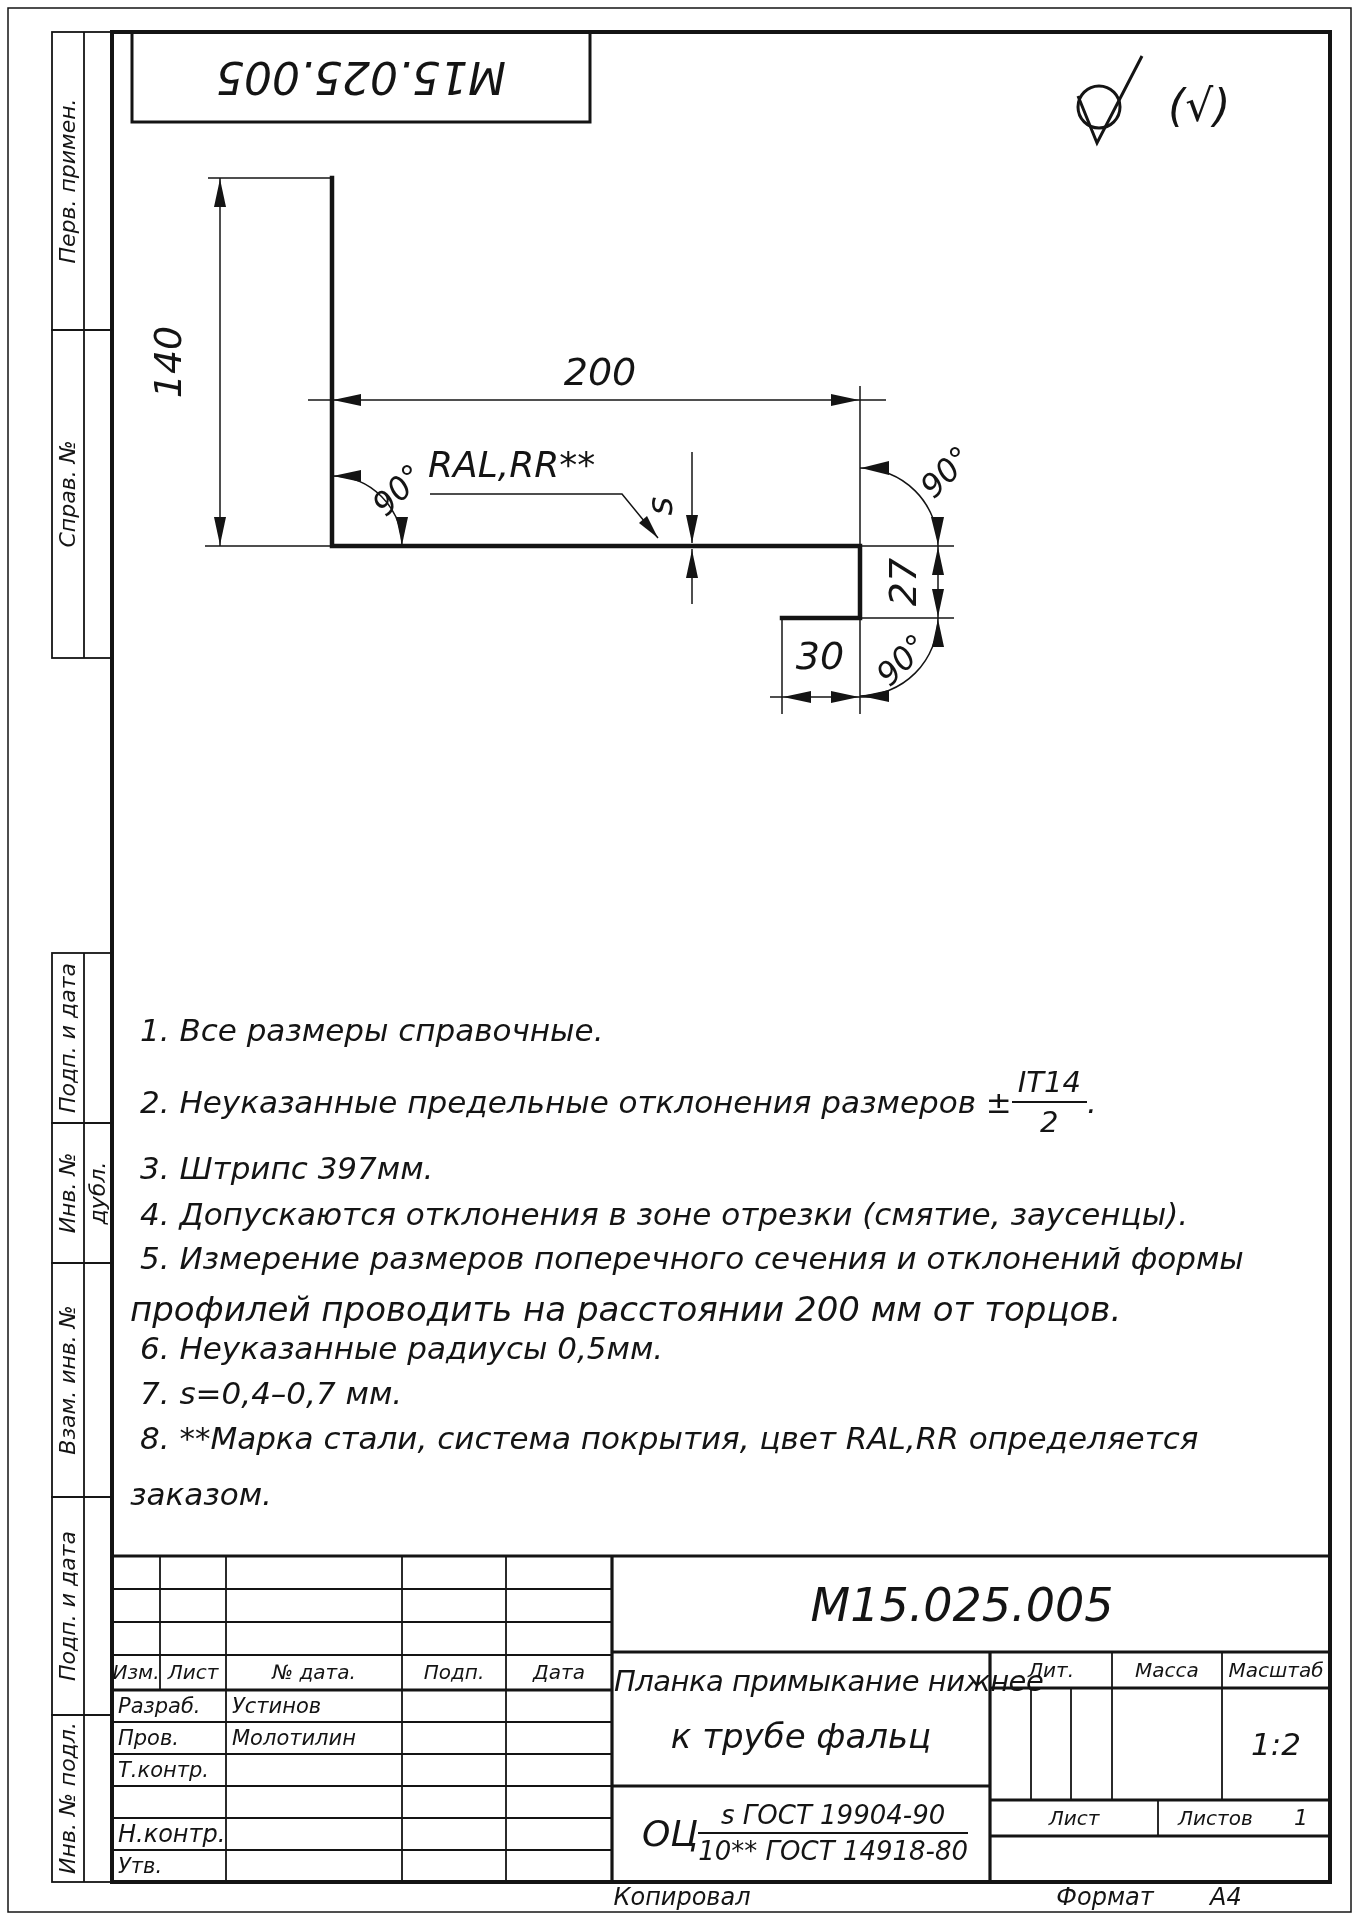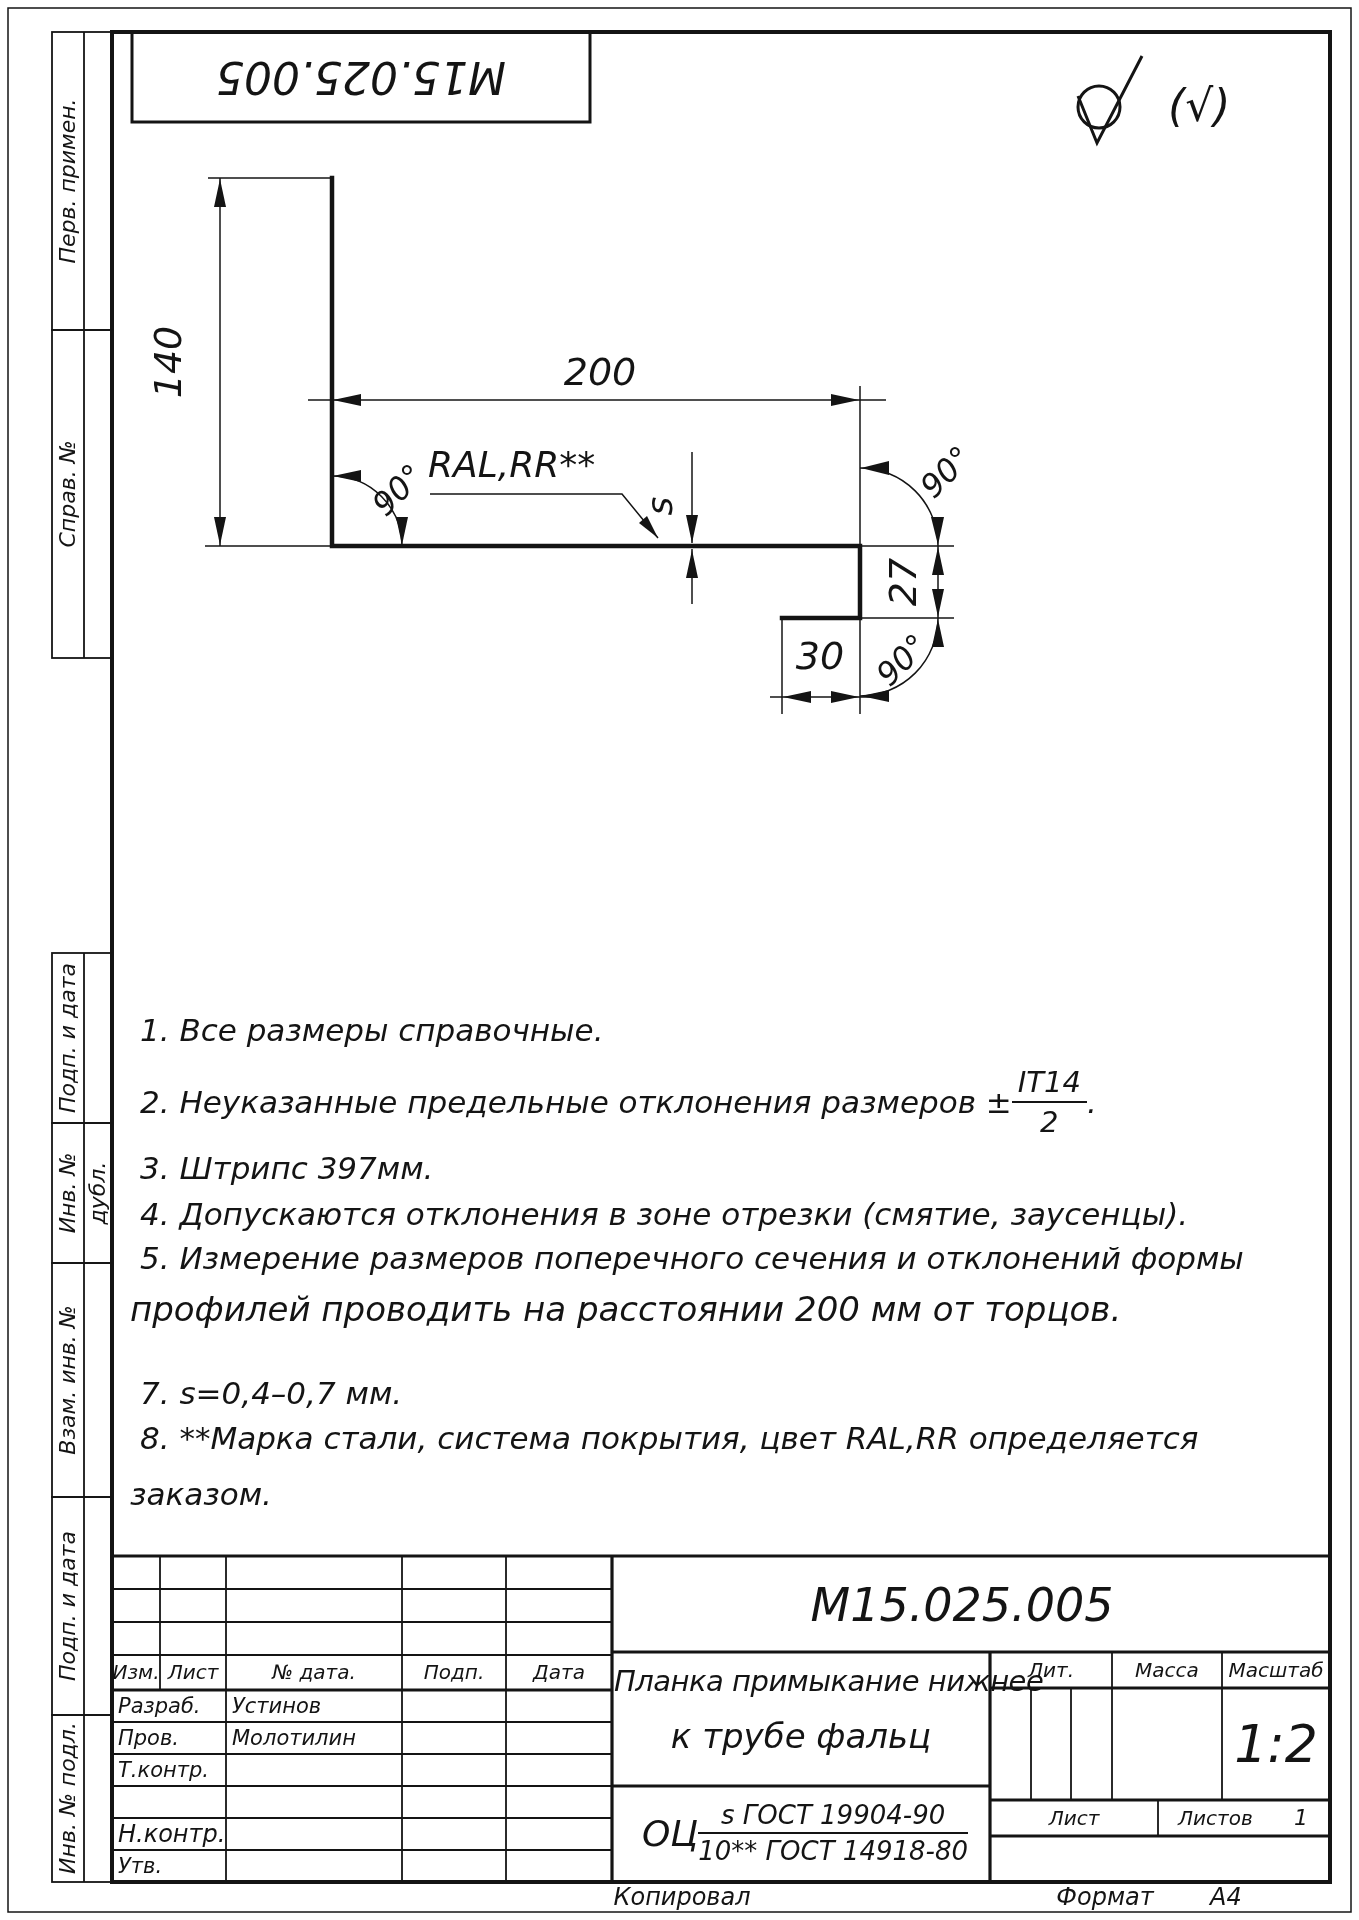--- a/index.html
+++ b/index.html
@@ -157,20 +157,21 @@
     <span class="frac" style="font-size:29px;">
       <span class="num">IT14</span>
       <span class="den">2</span>
     </span>
     <span>.</span>
   </div>
   <div class="abs it nw" style="left:140px;top:1150px;font-size:31px;">3.  Штрипс 397мм.</div>
   <div class="abs it nw" style="left:140px;top:1196px;font-size:31px;">4.  Допускаются отклонения в зоне отрезки (смятие, заусенцы).</div>
   <div class="abs it nw" style="left:140px;top:1240px;font-size:31px;">5.  Измерение размеров поперечного сечения и отклонений формы</div>
   <div class="abs it nw" style="left:130px;top:1289px;font-size:34px;">профилей проводить на расстоянии 200 мм от торцов.</div>
+  <div class="abs it nw" style="left:140px;top:1330px;font-size:31px;">6.  Неуказанные радиусы 0,5мм.</div>
   <div class="abs it nw" style="left:140px;top:1375px;font-size:31px;">7.  s=0,4–0,7 мм.</div>
   <div class="abs it nw" style="left:140px;top:1420px;font-size:31px;">8.  **Марка стали, система покрытия, цвет RAL,RR определяется</div>
   <div class="abs it nw" style="left:130px;top:1476px;font-size:31px;">заказом.</div>
 
   <div class="abs it ctr" style="left:112px;top:1655px;width:48px;height:41px;line-height:35px;font-size:20px;">Изм.</div>
   <div class="abs it ctr" style="left:160px;top:1655px;width:66px;height:35px;line-height:35px;font-size:20px;">Лист</div>
   <div class="abs it ctr" style="left:226px;top:1655px;width:176px;height:35px;line-height:35px;font-size:20px;">№ дата.</div>
   <div class="abs it ctr" style="left:402px;top:1655px;width:104px;height:35px;line-height:35px;font-size:20px;">Подп.</div>
   <div class="abs it ctr" style="left:506px;top:1655px;width:106px;height:35px;line-height:35px;font-size:20px;">Дата</div>
 
@@ -194,21 +195,21 @@
     <span style="font-size:36px;">ОЦ</span>
     <span class="frac nw" style="font-size:26px;">
       <span class="num">s ГОСТ 19904-90</span>
       <span class="den">10** ГОСТ 14918-80</span>
     </span>
   </div>
 
   <div class="abs it ctr" style="left:990px;top:1652px;width:122px;height:36px;line-height:36px;font-size:20px;">Лит.</div>
   <div class="abs it ctr" style="left:1112px;top:1652px;width:110px;height:36px;line-height:36px;font-size:20px;">Масса</div>
   <div class="abs it ctr" style="left:1222px;top:1652px;width:108px;height:36px;line-height:36px;font-size:20px;">Масштаб</div>
-  <div class="abs it ctr" style="left:1222px;top:1688px;width:108px;height:132px;line-height:112px;font-size:52px;">1:2</div>
+  <div class="abs it ctr" style="left:1222px;top:1688px;width:108px;height:132px;line-height:112px;font-size:31px;">1:2</div>
 
   <div class="abs it ctr" style="left:990px;top:1800px;width:168px;height:36px;line-height:36px;font-size:20px;">Лист</div>
   <div class="abs it nw" style="left:1178px;top:1800px;height:36px;line-height:36px;font-size:20px;">Листов</div>
   <div class="abs it nw" style="left:1294px;top:1800px;height:36px;line-height:36px;font-size:22px;">1</div>
 
   <div class="abs it ctr" style="left:602px;top:1884px;width:160px;height:26px;line-height:26px;font-size:24px;">Копировал</div>
   <div class="abs it ctr" style="left:1040px;top:1884px;width:130px;height:26px;line-height:26px;font-size:24px;">Формат</div>
   <div class="abs it nw" style="left:1210px;top:1884px;height:26px;line-height:26px;font-size:24px;">А4</div>
 
 </div>

